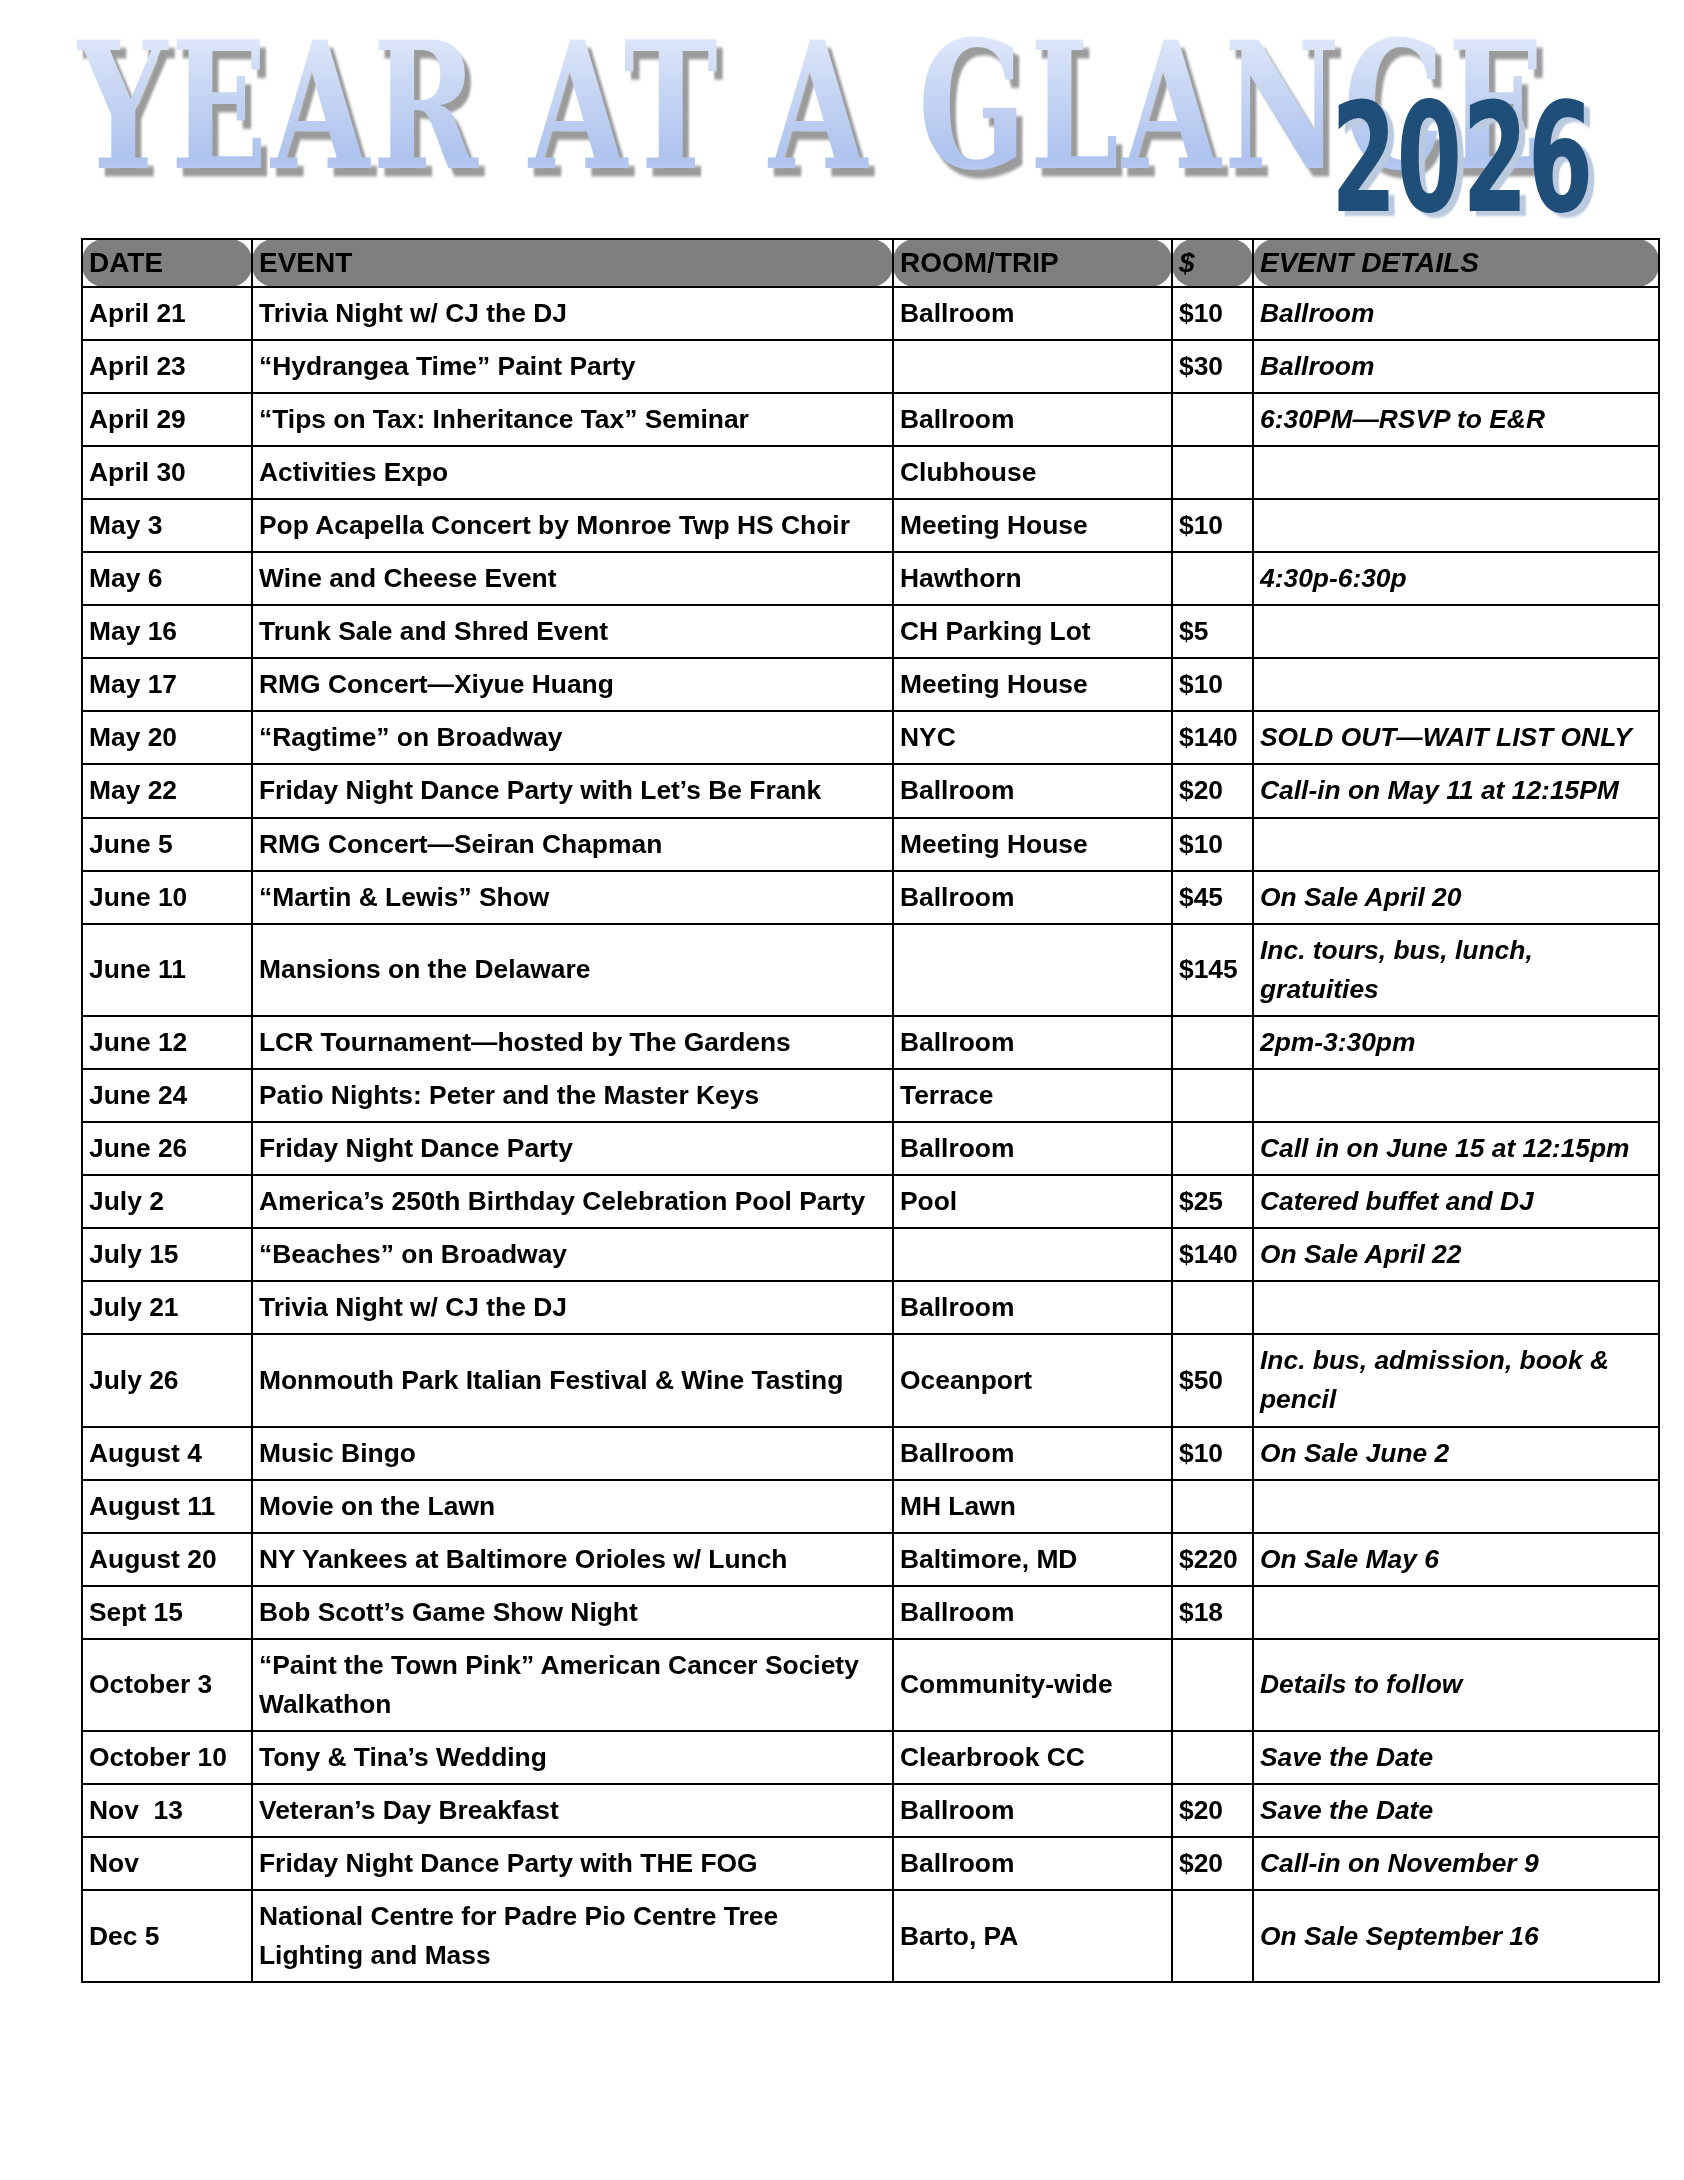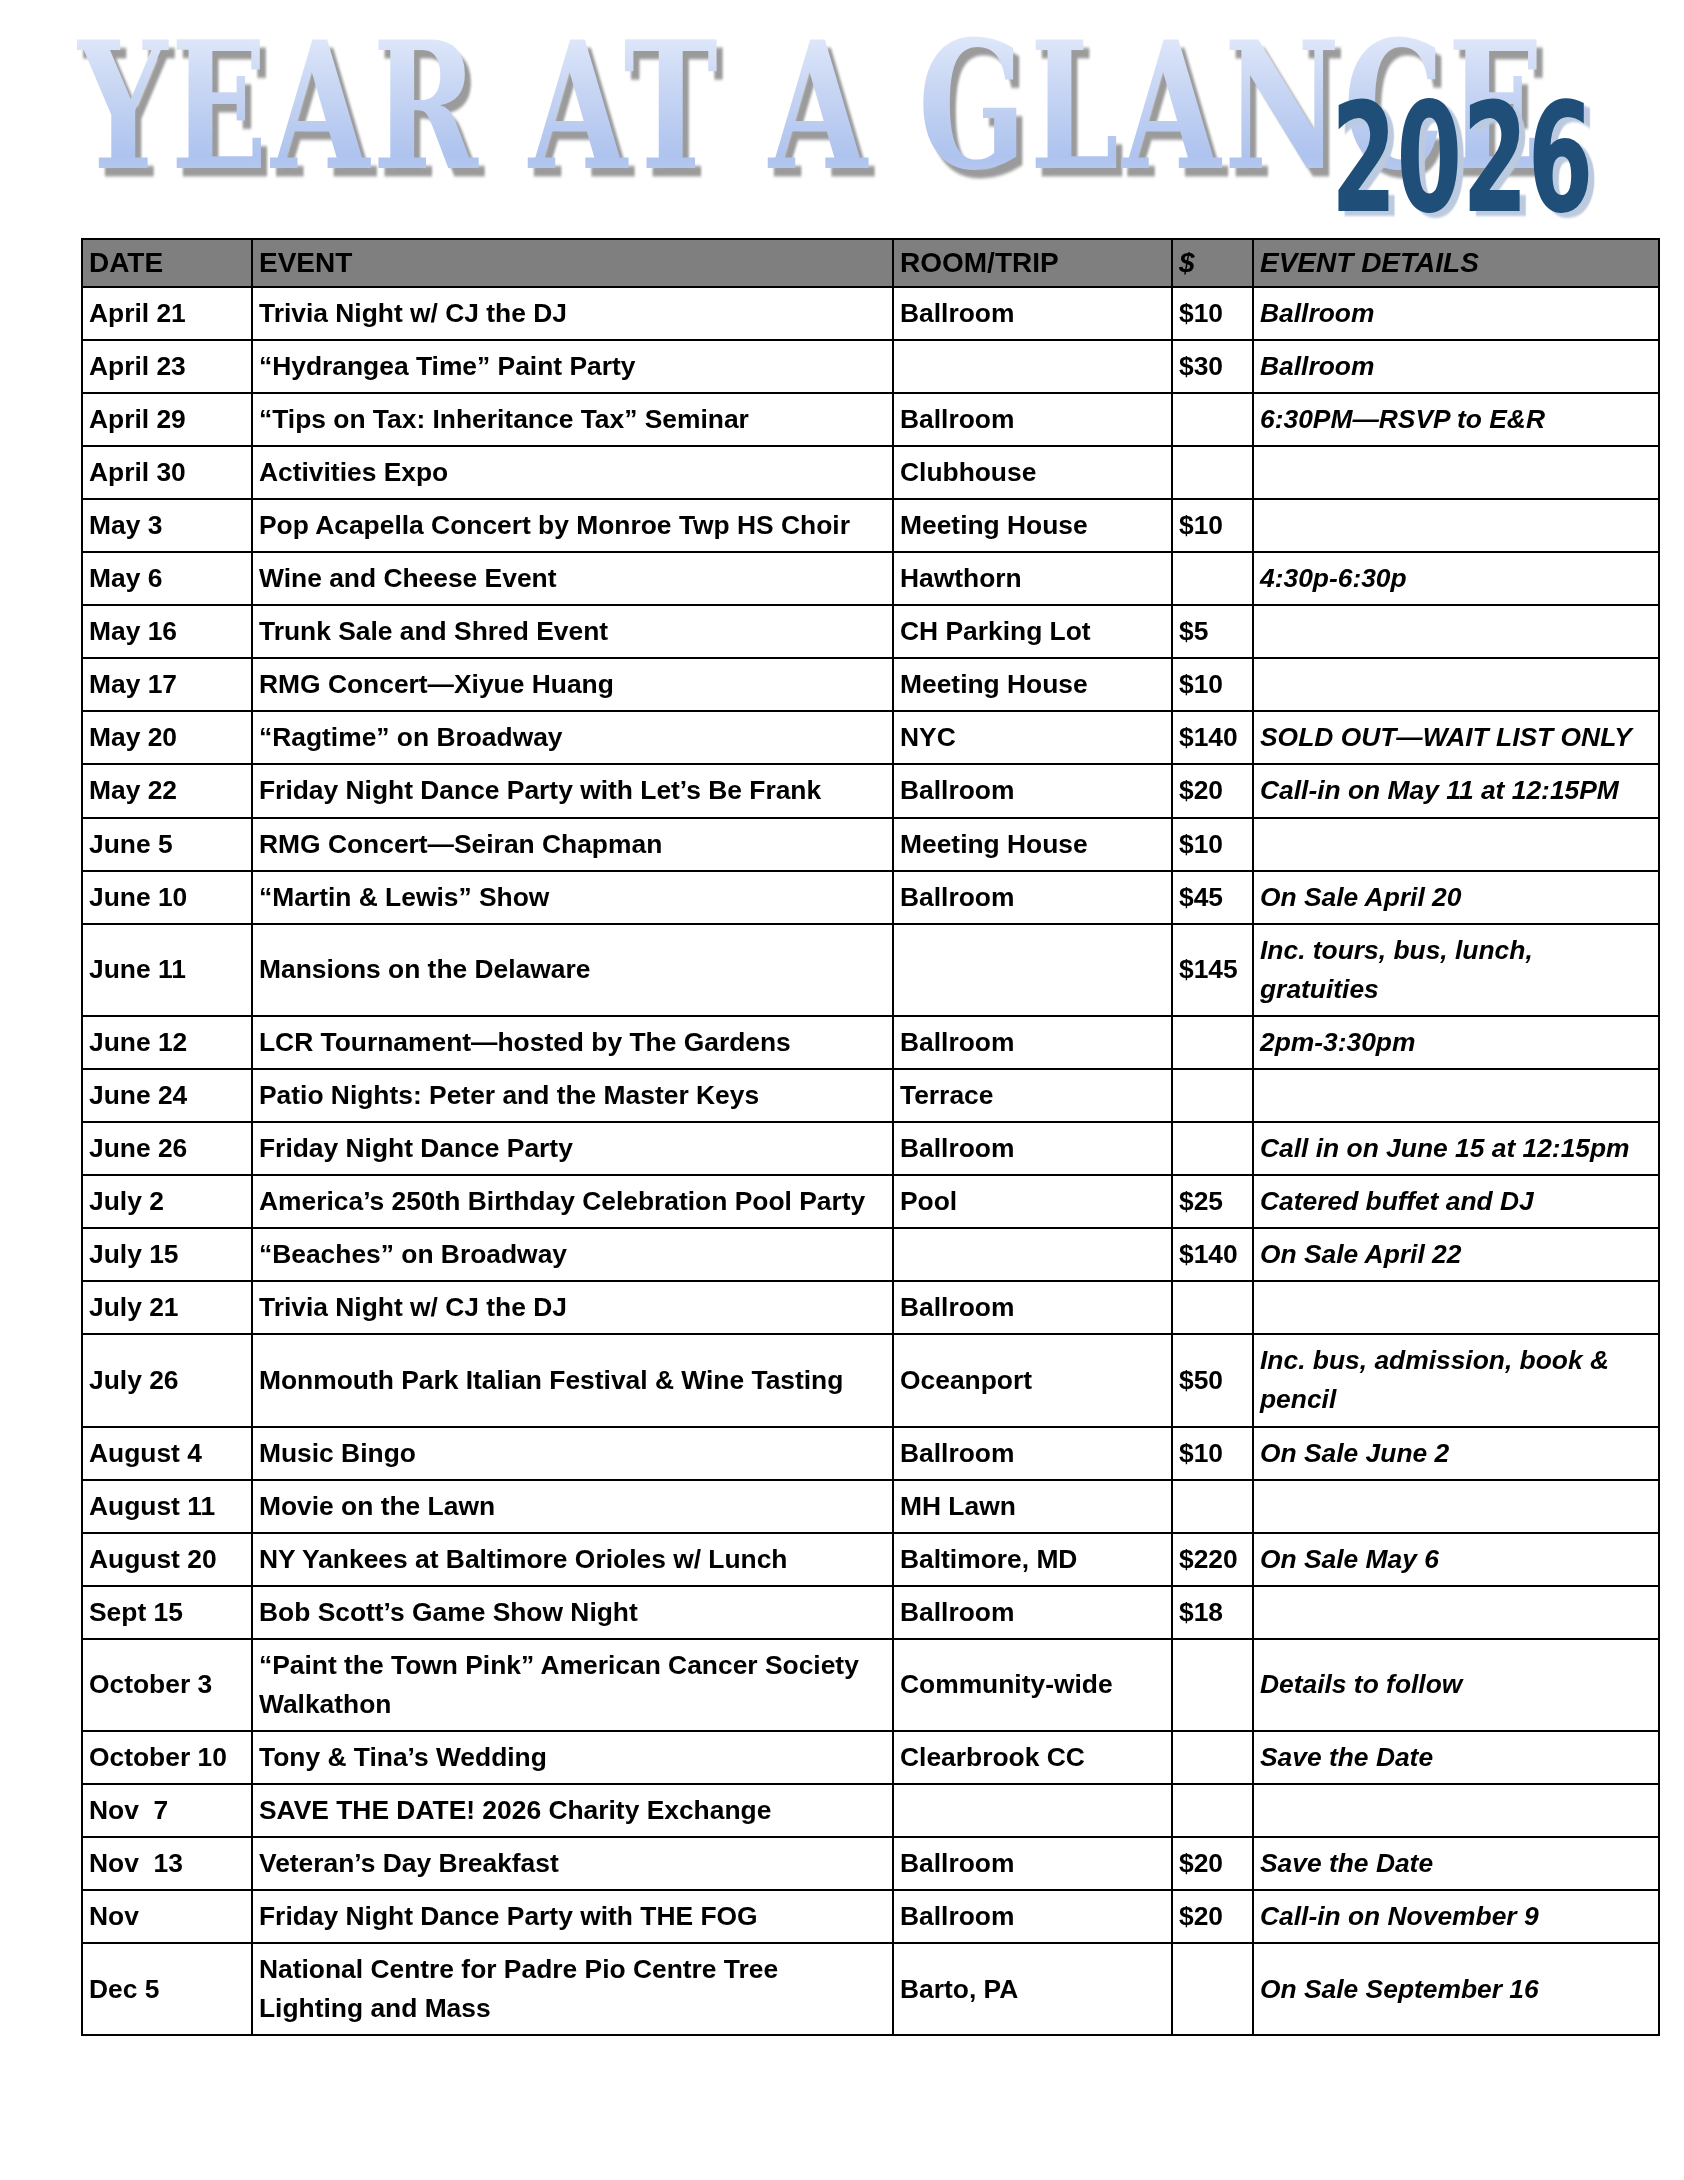--- a/index.html
+++ b/index.html
@@ -34,21 +34,21 @@
     position:absolute; left:53px; top:238px; width:1578px;
     border-collapse:collapse; table-layout:fixed;
   }
   .events-table th, .events-table td {
     border:2.6px solid #000000;
     font-weight:700; text-align:left; vertical-align:middle;
     overflow:hidden;
   }
   .events-table th {
     background:#7f7f7f; color:#000;
-    font-size:28px; padding:6.8px 6.8px 6.8px 6px; line-height:1.15;
+    font-size:28px; padding:6.8px 6.8px 6.8px 6px; line-height:1.15;border-radius:22px;
   }
   .events-table th.it { font-style:italic; }
   .events-table td {
     font-size:26.4px; padding:6px 6.8px 6px 6px; line-height:1.48;
     color:#000;
   }
   td.c-date { white-space:pre-wrap; }
   td.c-details { font-style:italic; }
 </style>
 </head>
@@ -253,27 +253,20 @@
       <td class="c-details">Details to follow</td>
     </tr>
         <tr>
       <td class="c-date">October 10</td>
       <td class="c-event">Tony &amp; Tina’s Wedding</td>
       <td class="c-room">Clearbrook CC</td>
       <td class="c-price"></td>
       <td class="c-details">Save the Date</td>
     </tr>
         <tr>
-      <td class="c-date">Nov  7</td>
-      <td class="c-event">SAVE THE DATE! 2026 Charity Exchange</td>
-      <td class="c-room"></td>
-      <td class="c-price"></td>
-      <td class="c-details"></td>
-    </tr>
-        <tr>
       <td class="c-date">Nov  13</td>
       <td class="c-event">Veteran’s Day Breakfast</td>
       <td class="c-room">Ballroom</td>
       <td class="c-price">$20</td>
       <td class="c-details">Save the Date</td>
     </tr>
         <tr>
       <td class="c-date">Nov</td>
       <td class="c-event">Friday Night Dance Party with THE FOG</td>
       <td class="c-room">Ballroom</td>

